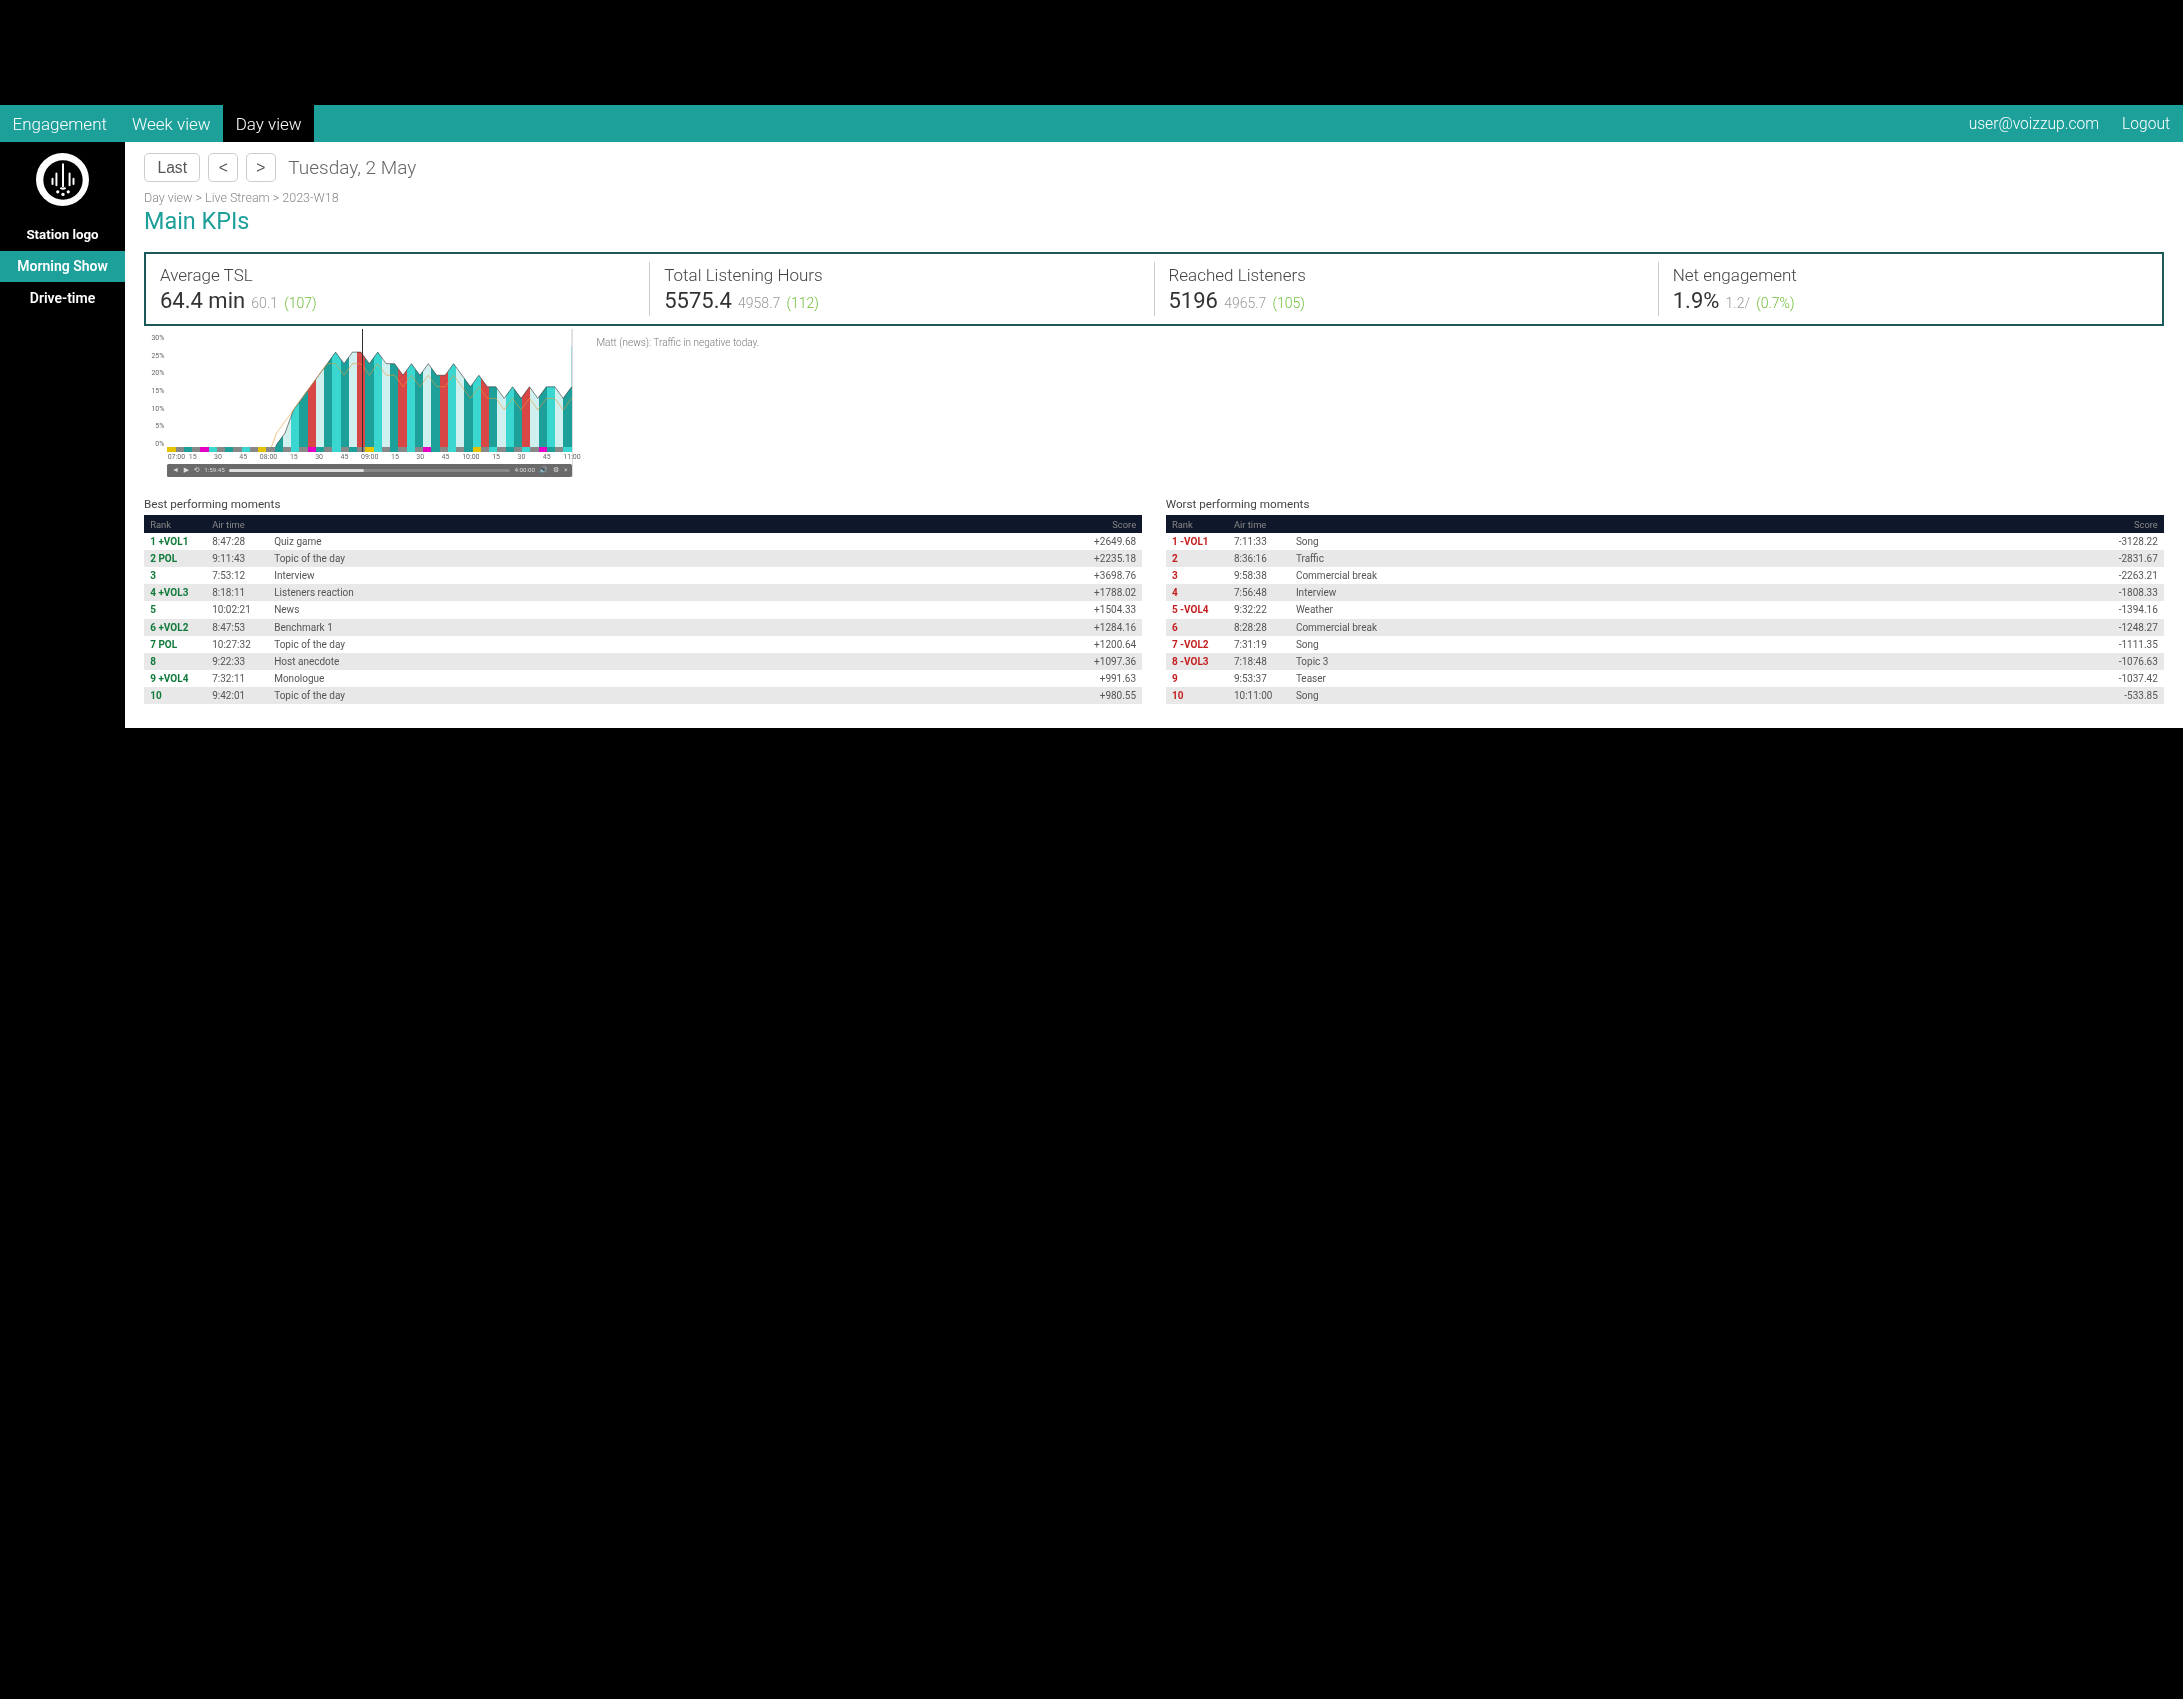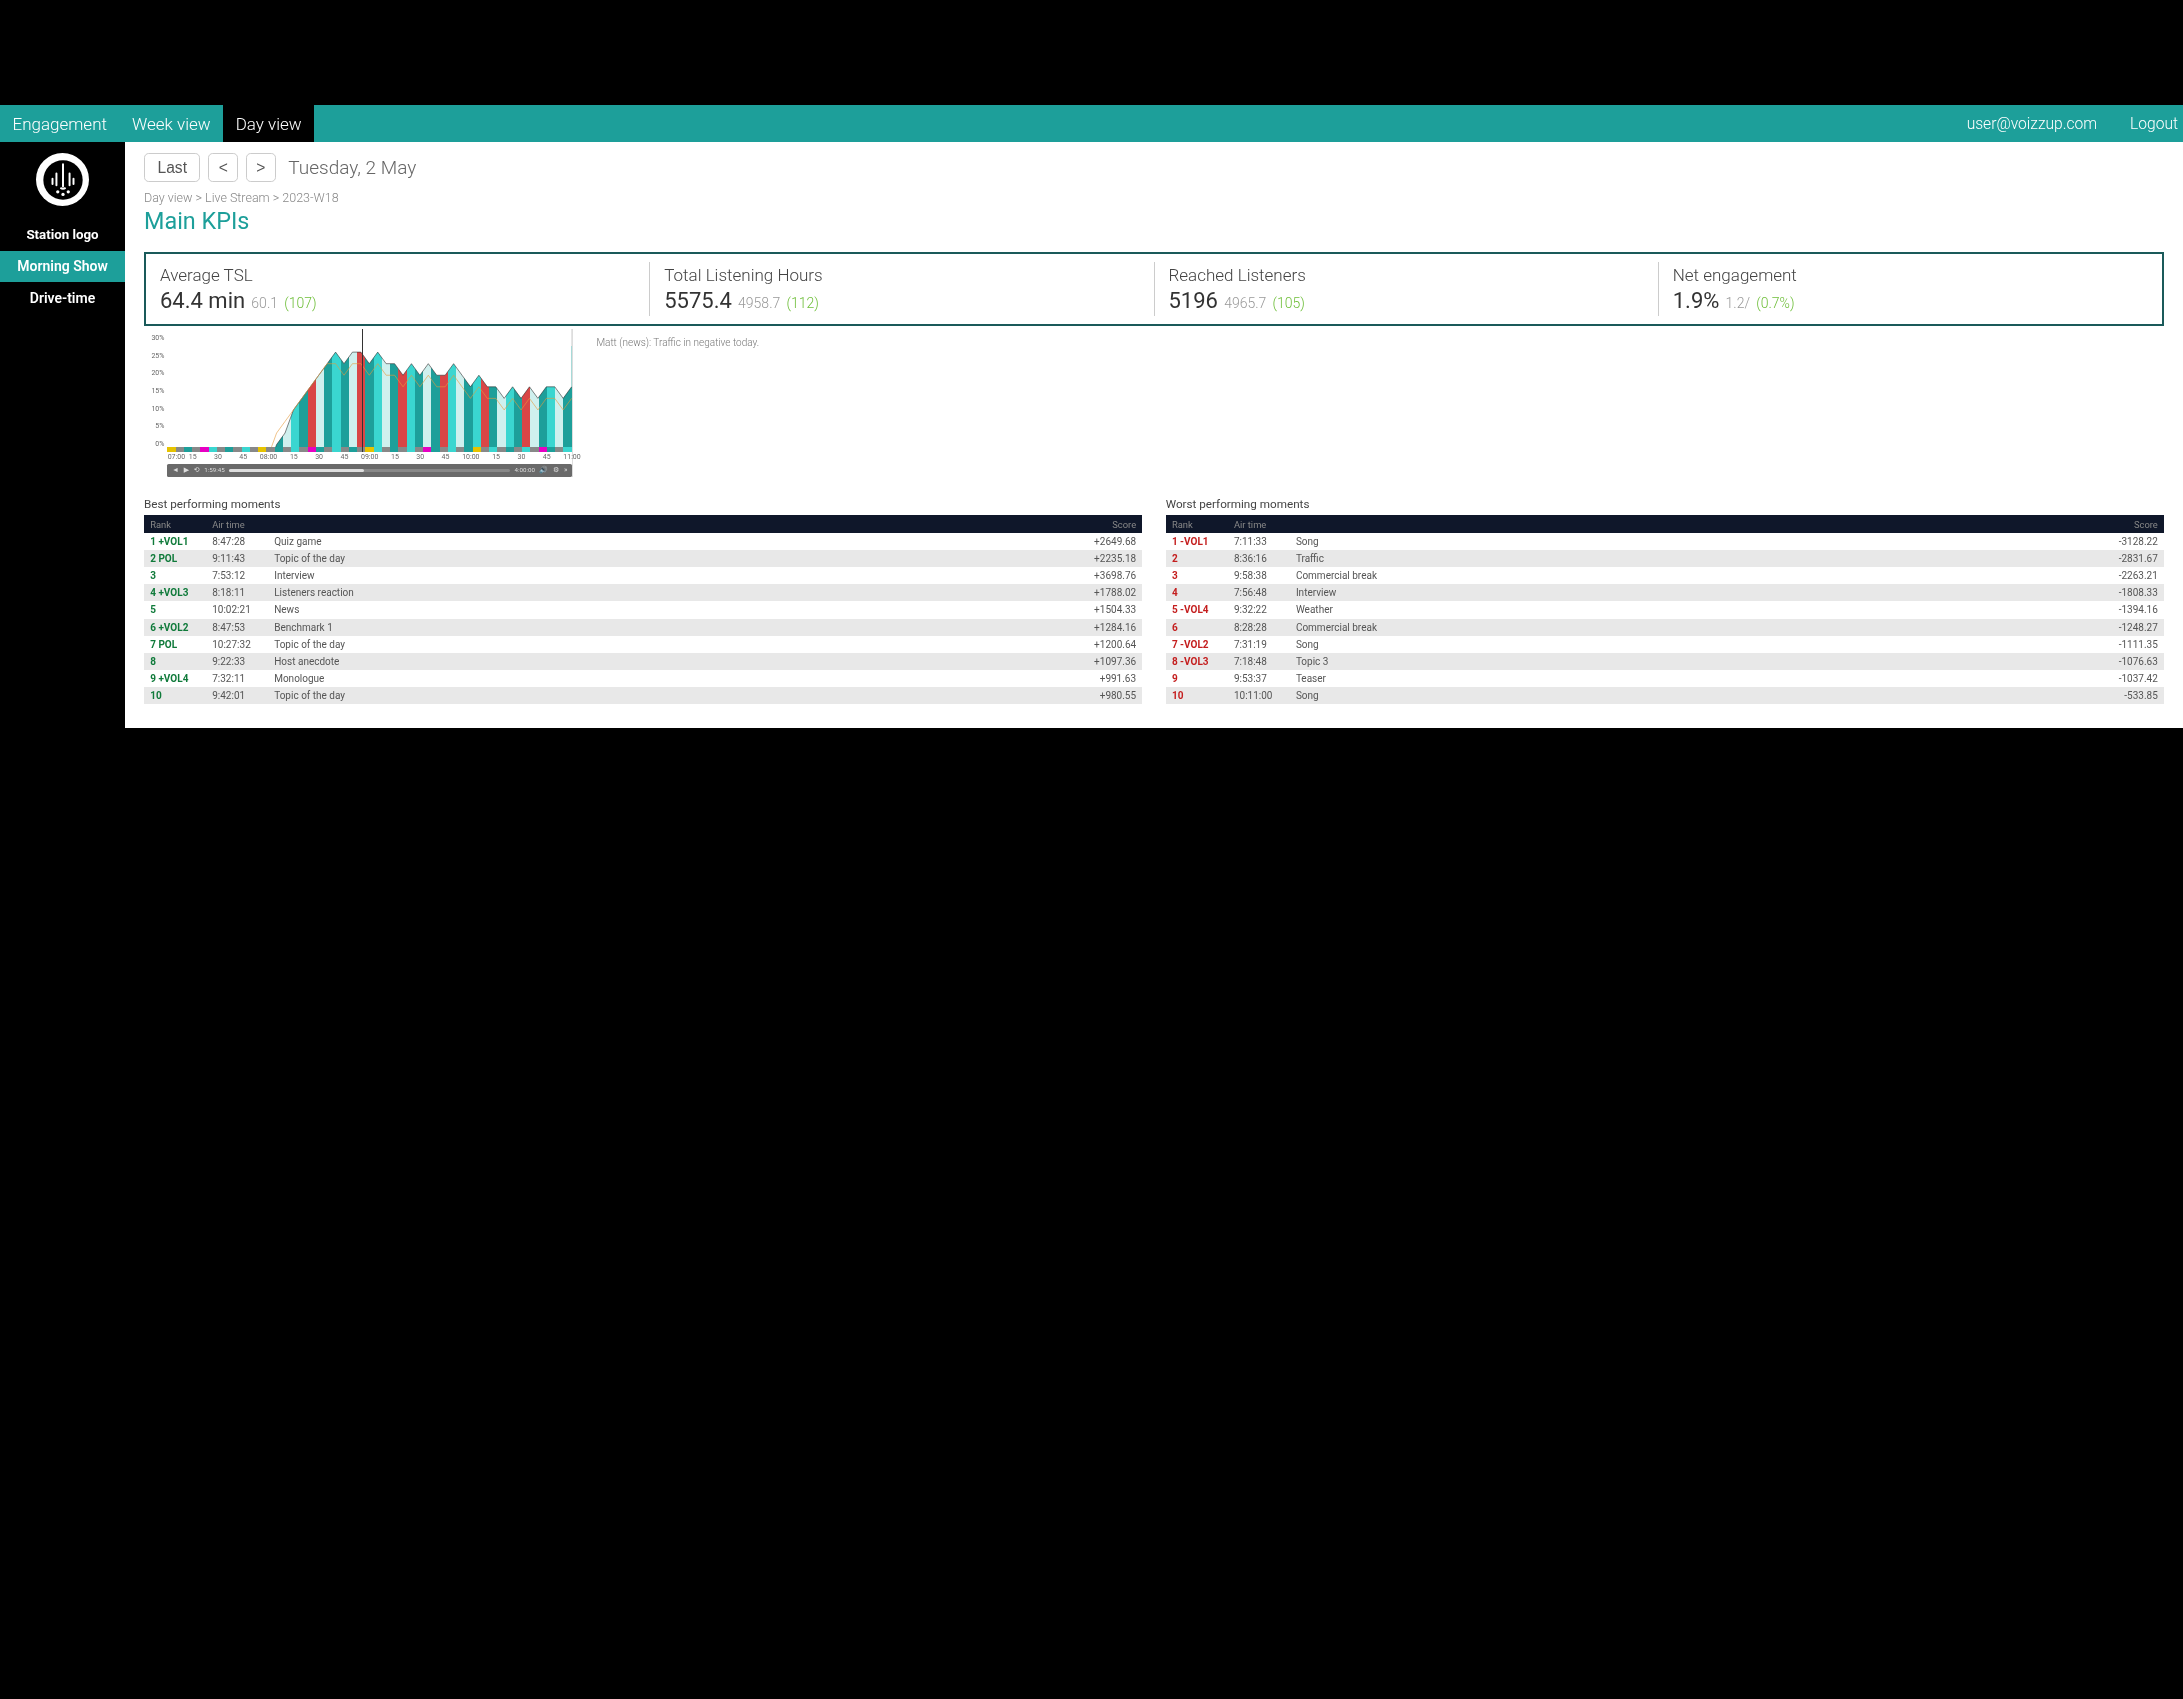--- a/index.html
+++ b/index.html
@@ -2,21 +2,21 @@
 <html style="font-size:12.5px"><head>
 <meta charset="utf-8">
 <style>
 * { margin: 0; padding: 0; box-sizing: border-box; }
 body { font-family: -apple-system, BlinkMacSystemFont, "Segoe UI", Roboto, "Helvetica Neue", Arial, sans-serif; background: #000; color: #333; font-size: 11px; }
 .black-top { background: #000; height: 105px; }
 .top-nav { background: #1d9f9a; display: flex; justify-content: space-between; align-items: center; padding: 0; height: 37px; }
 .top-nav-left { display: flex; align-items: stretch; height: 100%; }
 .top-nav-item { color: #fff; font-size: 17px; font-weight: 300; padding: 0 12.5px; display: flex; align-items: center; cursor: pointer; }
 .top-nav-item.active { background: #000; color: #fff; }
-.top-nav-right { display: flex; align-items: center; padding-right: 5px; gap: 33px; }
+.top-nav-right { display: flex; align-items: center; padding-right: 13px; gap: 23px; }
 .top-nav-right span { color: #fff; font-size: 15.6px; font-weight: 300; }
 
 .layout { display: flex; background: #000; }
 .sidebar { width: 125px; background: #000; display: flex; flex-direction: column; align-items: center; padding-top: 11px; }
 .logo-wrap { display: flex; flex-direction: column; align-items: center; margin-bottom: 14px; }
 .logo { width: 53px; height: 53px; background: #fff; border-radius: 50%; display: flex; align-items: center; justify-content: center; margin-bottom: 6.2px; }
 .logo svg { width: 42px; height: 42px; }
 .logo-label { color: #000; font-weight: 700; font-size: 13.3px; background: #fff; padding: 0.8px 0; width: 125px; text-align: center; }
 .sidebar-item { width: 100%; padding: 7.8px 0; text-align: center; font-size: 14px; font-weight: 600; cursor: pointer; }
 .sidebar-item.active { background: #1d9f9a; color: #fff; }

